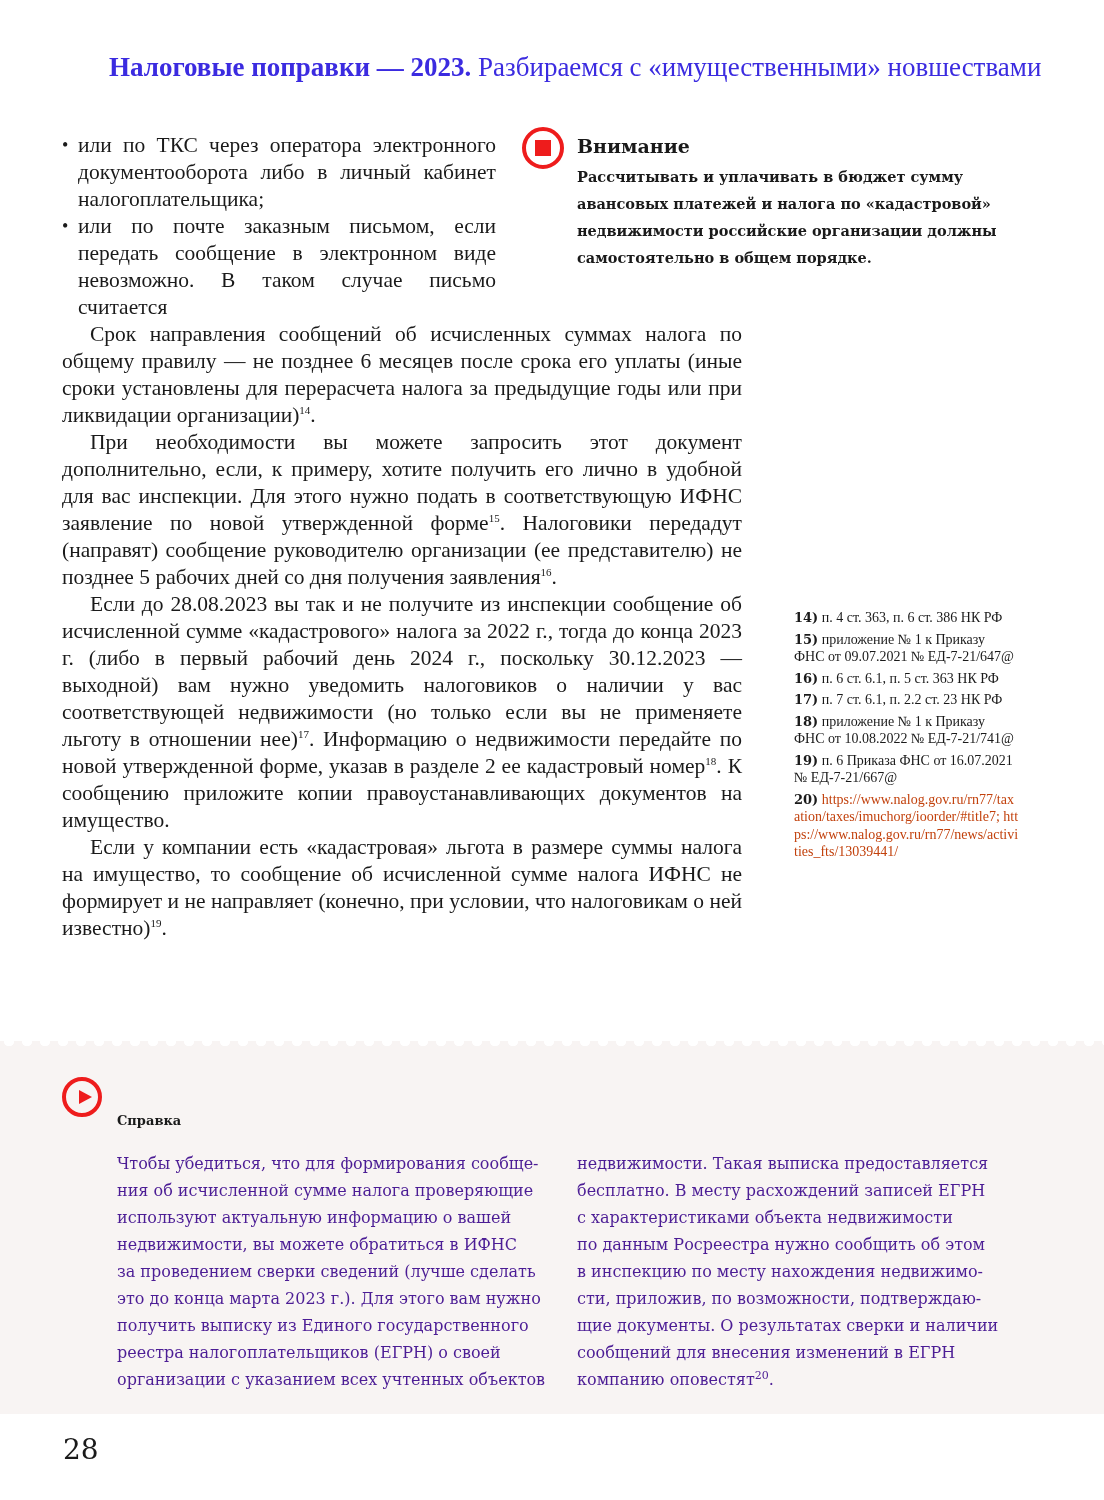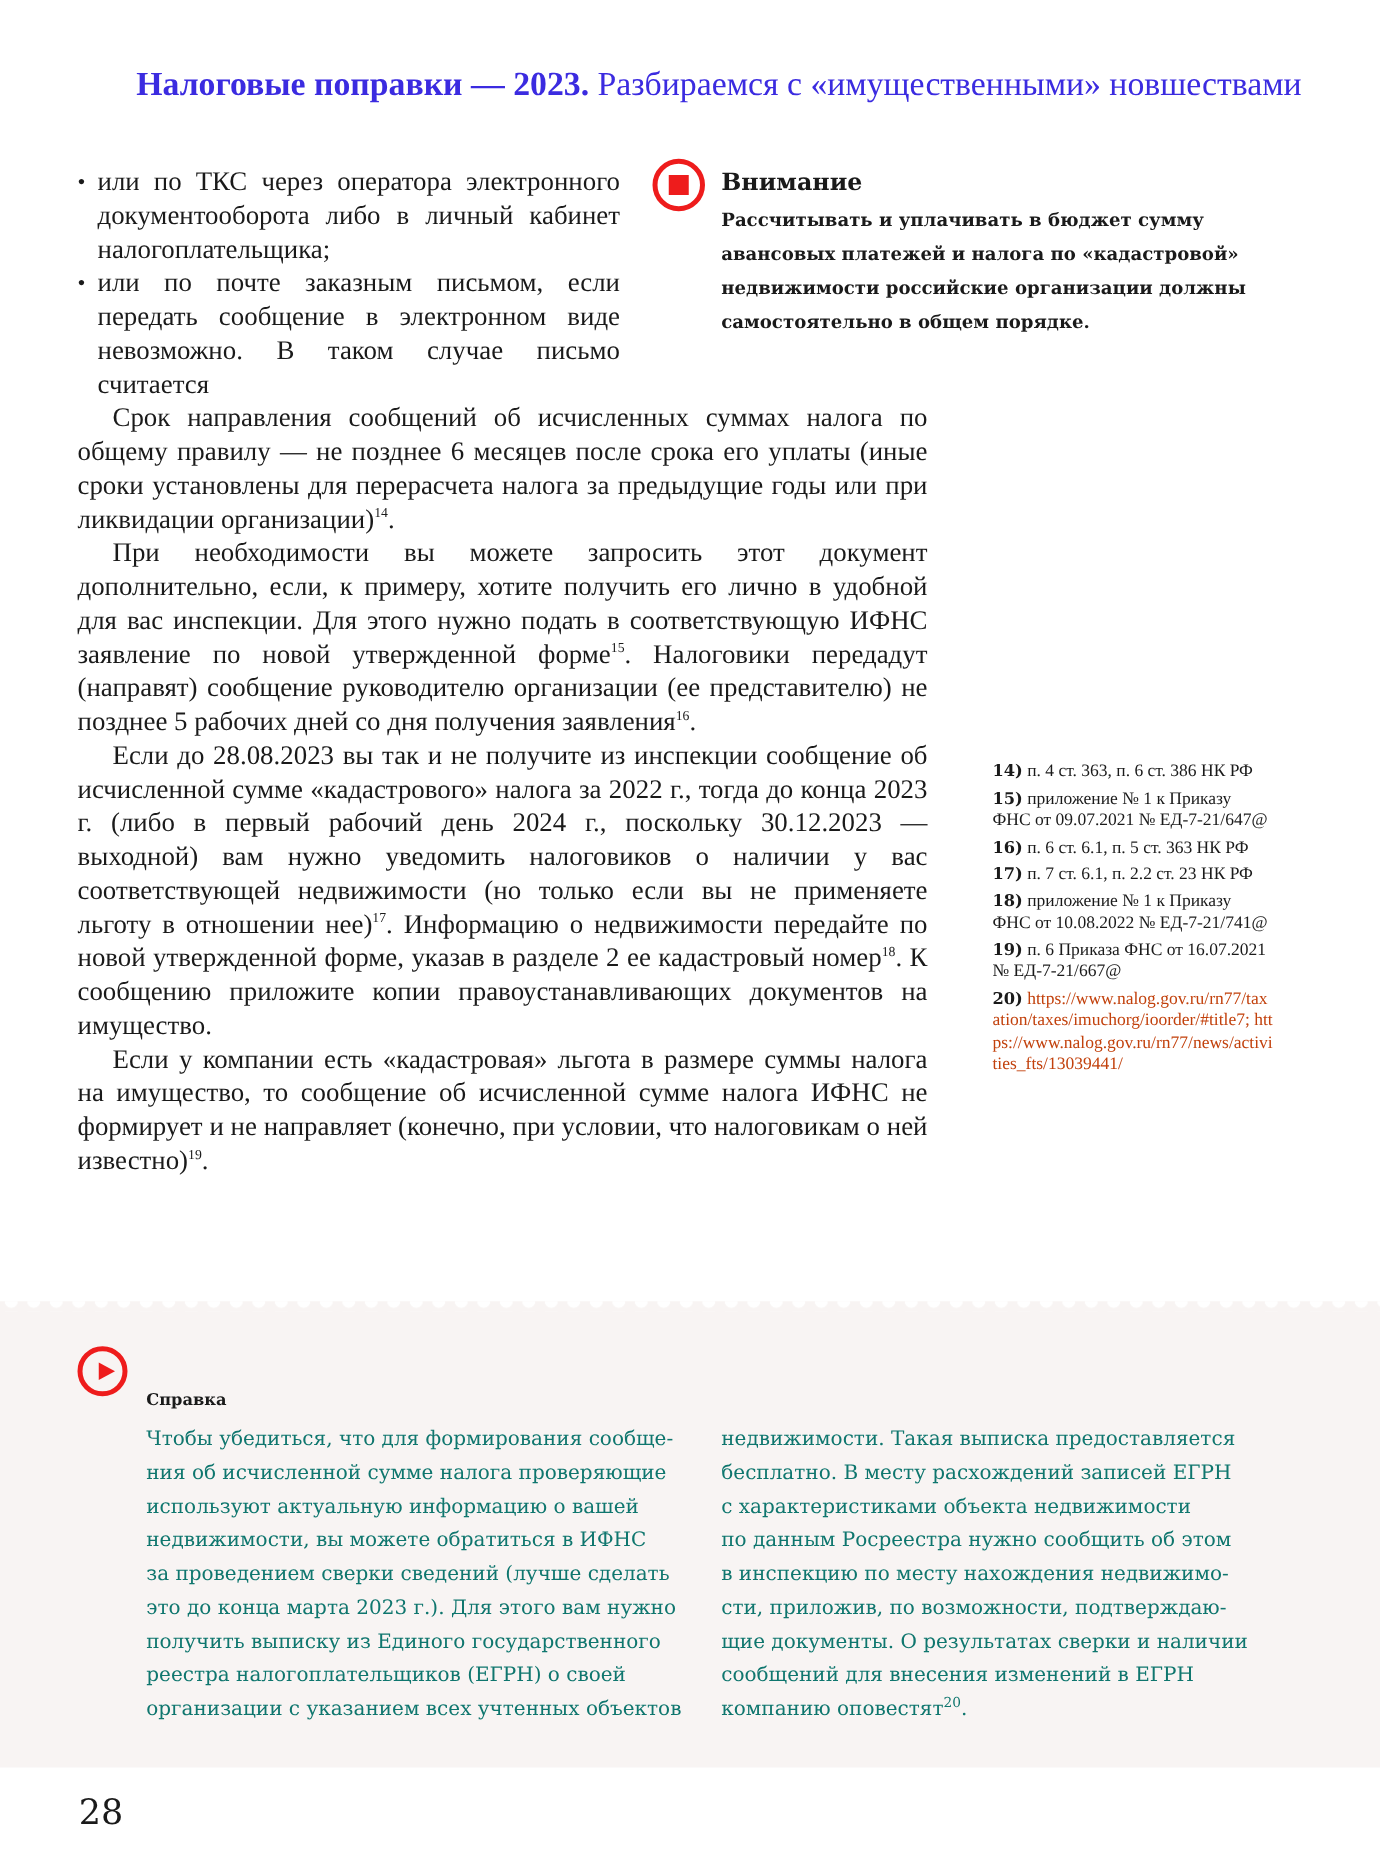--- a/index.html
+++ b/index.html
@@ -72,23 +72,23 @@
     position: absolute; left: 13px; top: 9px; width: 0; height: 0;
     border-top: 7.5px solid transparent; border-bottom: 7.5px solid transparent;
     border-left: 13px solid #ee1c1c;
   }
   .ref-title {
     position: absolute; left: 117px; top: 36px; font-weight: bold; font-size: 13px;
     font-family: "DejaVu Serif", serif;
     margin-top: 30px;
   }
   .ref-col {
-    position: absolute; top: 90px; width: 440px;
+    position: absolute; top: 103px; width: 440px;
     font-family: "DejaVu Serif", serif; font-size: 16px; line-height: 27px;
-    color: #0f766e;
+    color: #4c1d95;
   }
   .ref-col.left { left: 117px; }
   .ref-col.right { left: 577px; }
   .ref-col .line { display: block; white-space: nowrap; }
 
   .page-num {
     position: absolute; left: 63px; top: 1433px; font-size: 28px;
     font-family: "DejaVu Serif", serif;
   }
 </style>

